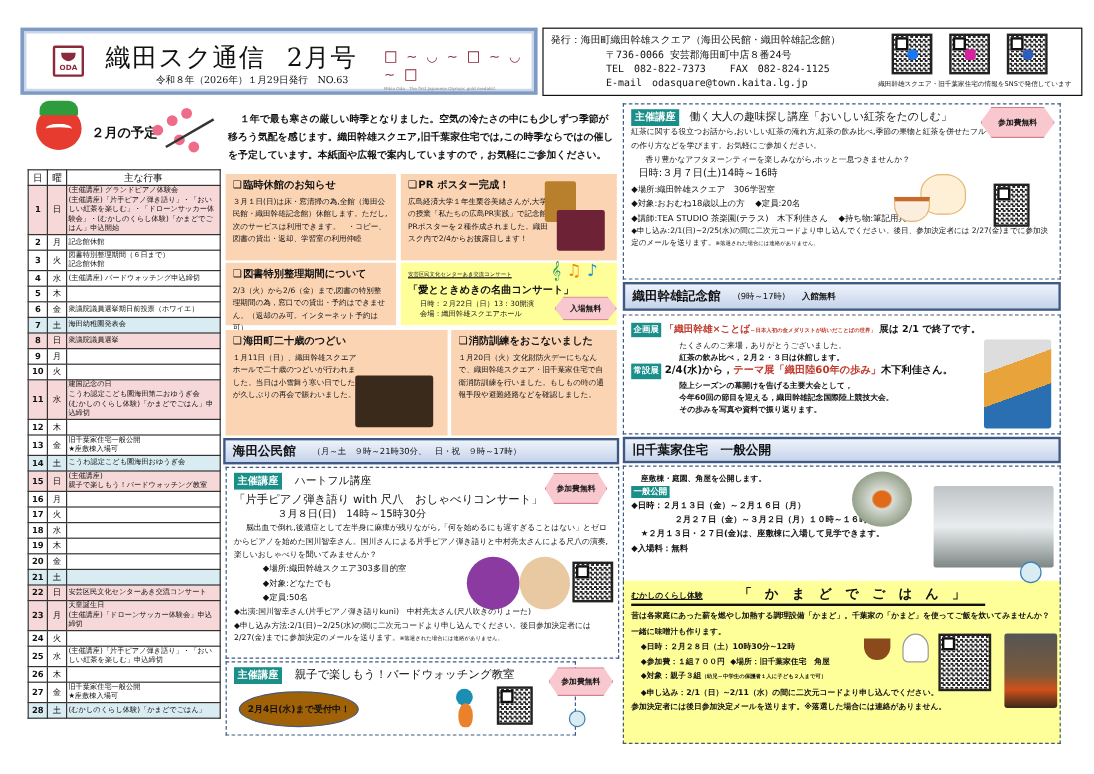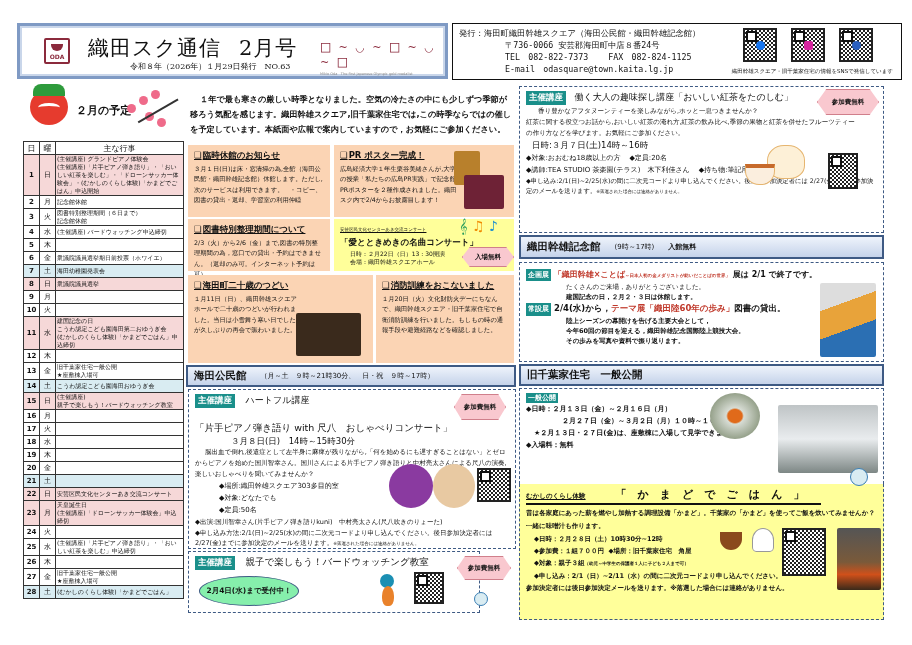--- a/index.html
+++ b/index.html
@@ -33,38 +33,38 @@
 table.sched{position:absolute;left:23px;top:141px;width:161px;border-collapse:collapse;font-size:6px}
 .sched td,.sched th{border:1px solid #333;padding:0 1px;vertical-align:middle}
 .sched th{height:13px;font-size:8px;font-weight:normal}
 .sched td.d{width:16px;text-align:center;font-weight:bold;font-size:7px}
 .sched td.w{width:16px;text-align:center;font-size:7px}
 .sched tr{height:13px}
 .sched .hol td{background:#f6d8d8}
 .sched .sat td{background:#d9ecf2}
 
 .note{background:#fbd4b4;padding:5px 6px;font-size:6.3px;line-height:10.5px;position:absolute}
-.note h3{font-size:8.5px;text-decoration:underline;margin-bottom:3px;font-weight:bold}
+.note h3{font-size:8.5px;margin-bottom:3px;font-weight:bold}
 .note h3:before{content:"❏";text-decoration:none;margin-right:1px}
 .concert{background:#ffff9a;position:absolute;padding:5px 6px;font-size:7px;line-height:11px}
 .concert .ct{font-size:4.5px;text-decoration:underline}
 .concert .cn{font-size:8.5px;font-weight:bold;margin:2px 0}
 .free-hex{position:absolute;background:#f9c8cf;border:1px solid #d07f8b;clip-path:polygon(15% 0,85% 0,100% 50%,85% 100%,15% 100%,0 50%);display:flex;align-items:center;justify-content:center;text-align:center;font-weight:bold;font-size:6.5px;line-height:8px}
 .section-bar{position:absolute;background:linear-gradient(#eef3fb,#c5d3ea);border:2px solid #3e5a84;font-weight:bold;font-size:10.5px;padding:3px 6px;display:flex;align-items:center;gap:14px}
 .section-bar span.sub{font-size:7px;font-weight:normal}
 .dashbox{position:absolute;border:1.5px dashed #3e5a84;background:#fff;padding:4px 6px}
 .hostlbl{display:inline-block;background:#1a8f8a;color:#fff;font-weight:bold;font-size:8.5px;padding:1px 3px}
 .greenlbl{display:inline-block;background:#1a8f8a;color:#fff;font-weight:bold;font-size:7px;padding:0 2px}
 .pline{font-size:7px;line-height:12px}
 .teapot{position:absolute;width:60px;height:40px}
 .teapot:before{content:"";position:absolute;right:0;top:0;width:36px;height:32px;border-radius:45% 45% 40% 40%;background:#fdf0d7;border:1.5px solid #e6b56f}
 .teapot:after{content:"";position:absolute;left:0;bottom:0;width:28px;height:16px;border-radius:0 0 14px 14px;background:#fbeede;border:1.5px solid #e6b56f;border-top:4px solid #c76a2b}
 .photo{position:absolute;border-radius:2px}
 .circ{border-radius:50%}
-.cloud{position:absolute;border:1.5px solid #3e5a84;border-radius:50%;background:#86efac;display:flex;align-items:center;justify-content:center;font-size:7.5px;font-weight:bold}
+.cloud{position:absolute;border:1.5px solid #3e5a84;border-radius:50%;background:#a16207;display:flex;align-items:center;justify-content:center;font-size:7.5px;font-weight:bold}
 .bird{position:absolute;width:26px;height:34px}
 .bird:before{content:"";position:absolute;left:6px;top:0;width:14px;height:14px;border-radius:50%;background:#1b8fb3}
 .bird:after{content:"";position:absolute;left:8px;top:12px;width:12px;height:20px;border-radius:50% 50% 40% 40%;background:#e9822b}
 .kamado{position:absolute;background:#ffff9a;padding:3px 6px;border:1.5px dashed #3e5a84;border-top:none}
 </style>
 </head>
 <body>
 
 <div class="abs masthead">
   <div class="abs logo">
@@ -322,21 +322,21 @@
   <div>１月20日（火）文化財防火デーにちなんで、織田幹雄スクエア・旧千葉家住宅で自衛消防訓練を行いました。もしもの時の通報手段や避難経路などを確認しました。</div>
 </div>
 
 <div class="section-bar" style="left:186px;top:365px;width:330px;height:22px">
   <span>海田公民館</span>
   <span class="sub">（月～土　９時～21時30分、　日・祝　９時～17時）</span>
 </div>
 <div class="dashbox" style="left:188px;top:389px;width:328px;height:160px">
   <span class="hostlbl">主催講座</span>
   <span style="font-size:9px;margin-left:8px">ハートフル講座</span>
-  <div style="font-size:9.5px;margin-top:14px">「片手ピアノ弾き語り with 尺八　おしゃべりコンサート」</div>
+  <div style="font-size:9.5px;margin-top:2px">「片手ピアノ弾き語り with 尺八　おしゃべりコンサート」</div>
   <div style="font-size:8.5px;padding-left:36px;line-height:12px">３月８日(日)　14時～15時30分</div>
   <div class="pline" style="font-size:6.5px;line-height:11px;text-indent:10px">脳出血で倒れ,後遺症として左半身に麻痺が残りながら,「何を始めるにも遅すぎることはない」とゼロからピアノを始めた国川智幸さん。国川さんによる片手ピアノ弾き語りと中村亮太さんによる尺八の演奏,楽しいおしゃべりを聞いてみませんか？</div>
   <div class="pline" style="padding-left:24px">◆場所:織田幹雄スクエア303多目的室</div>
   <div class="pline" style="padding-left:24px">◆対象:どなたでも</div>
   <div class="pline" style="padding-left:24px">◆定員:50名</div>
   <div class="pline" style="font-size:6.5px">◆出演:国川智幸さん(片手ピアノ弾き語りkuni)　中村亮太さん(尺八吹きのりょーた)</div>
   <div class="pline" style="font-size:6.5px;line-height:10px"><span>◆申し込み方法:2/1(日)~2/25(水)の間に二次元コードより申し込んでください。後日参加決定者には 2/27(金)までに参加決定のメールを送ります。</span><span style="font-size:4.5px">※落選された場合には連絡がありません。</span></div>
   <div class="free-hex" style="left:265px;top:4px;width:52px;height:26px">参加費無料</div>
   <div class="photo circ" style="left:200px;top:74px;width:44px;height:44px;background:#8a3aa0"></div>
   <div class="photo circ" style="left:244px;top:74px;width:42px;height:44px;background:#e8c9a2"></div>
@@ -348,58 +348,60 @@
   <div class="cloud" style="left:10px;top:24px;width:100px;height:30px">2月4日(水)まで受付中！</div>
   <div class="bird" style="left:185px;top:22px"></div>
   <div class="qr" style="left:225px;top:20px;width:30px;height:32px"></div>
   <div class="free-hex" style="left:268px;top:4px;width:54px;height:24px">参加費無料</div>
   <div class="photo circ" style="left:285px;top:40px;width:14px;height:14px;background:#d9ecf2;border:1px solid #3a7fb5"></div>
 </div>
 
 <div class="dashbox" style="left:519px;top:86px;width:365px;height:147px">
   <span class="hostlbl">主催講座</span>
   <span style="font-size:9px;margin-left:6px">働く大人の趣味探し講座「おいしい紅茶をたのしむ」</span>
+  <div class="pline" style="font-size:6.5px;line-height:11px;width:330px">紅茶に関する役立つお話から,おいしい紅茶の淹れ方,紅茶の飲み比べ,季節の果物と紅茶を併せたフルーツティーの作り方などを学びます。お気軽にご参加ください。</div>
   <div class="pline" style="padding-left:12px;font-size:6.5px">香り豊かなアフタヌーンティーを楽しみながら,ホッと一息つきませんか？</div>
-  <div class="pline" style="font-size:6.5px;line-height:11px;width:330px">紅茶に関する役立つお話から,おいしい紅茶の淹れ方,紅茶の飲み比べ,季節の果物と紅茶を併せたフルーツティーの作り方などを学びます。お気軽にご参加ください。</div>
   <div style="font-size:8.5px;padding-left:6px;line-height:13px">日時:３月７日(土)14時～16時</div>
+  <div class="pline">◆場所:織田幹雄スクエア　306学習室</div>
   <div class="pline"><span>◆対象:おおむね18歳以上の方</span>&nbsp;&nbsp;&nbsp;&nbsp;<span>◆定員:20名</span></div>
   <div class="pline"><span>◆講師:TEA STUDIO 茶楽園(テラス)　木下利佳さん</span>&nbsp;&nbsp;&nbsp;&nbsp;<span>◆持ち物:筆記用具</span></div>
   <div class="pline" style="font-size:6.3px;line-height:10px"><span>◆申し込み:2/1(日)~2/25(水)の間に二次元コードより申し込んでください。後日、参加決定者には 2/27(金)までに参加決定のメールを送ります。</span><span style="font-size:4.5px">※落選された場合には連絡がありません。</span></div>
   <div class="free-hex" style="left:297px;top:2px;width:62px;height:26px">参加費無料</div>
   <div class="teapot" style="left:225px;top:58px"></div>
   <div class="qr" style="left:308px;top:66px;width:30px;height:36px"></div>
 </div>
 
 <div class="section-bar" style="left:519px;top:235px;width:365px;height:24px">
   <span>織田幹雄記念館</span>
   <span class="sub">(9時～17時)</span>
   <span class="sub" style="font-weight:bold">入館無料</span>
 </div>
 <div class="dashbox" style="left:519px;top:262px;width:365px;height:100px;padding-top:6px">
   <div style="font-size:8px;font-weight:bold;line-height:12px">
     <span class="greenlbl">企画展</span>
     <span style="color:#c0392b">「織田幹雄×ことば</span><span style="color:#c0392b;font-size:4.5px">～日本人初の金メダリストが紡いだことばの世界」</span>
     <span>展は 2/1 で終了です。</span>
   </div>
   <div class="pline" style="padding-left:40px;font-weight:normal;font-size:6.5px;line-height:10px">たくさんのご来場，ありがとうございました。</div>
-  <div class="pline" style="padding-left:40px;font-weight:bold;font-size:6.5px;line-height:10px">建国記念の日，２月２・３日は休館します。</div>
+  <div class="pline" style="padding-left:40px;font-weight:bold;font-size:6.5px;line-height:10px">紅茶の飲み比べ，２月２・３日は休館します。</div>
   <div style="font-size:8.5px;font-weight:bold;line-height:13px">
     <span class="greenlbl">常設展</span>
-    <span>2/4(水)から，</span><span style="color:#c0392b">テーマ展「織田陸60年の歩み」</span><span>図書の貸出。</span>
+    <span>2/4(水)から，</span><span style="color:#c0392b">テーマ展「織田陸60年の歩み」</span><span>木下利佳さん。</span>
   </div>
   <div class="pline" style="padding-left:40px;font-weight:bold;font-size:6.5px;line-height:10px">陸上シーズンの幕開けを告げる主要大会として，</div>
   <div class="pline" style="padding-left:40px;font-weight:bold;font-size:6.5px;line-height:10px">今年60回の節目を迎える，織田幹雄記念国際陸上競技大会。</div>
   <div class="pline" style="padding-left:40px;font-weight:bold;font-size:6.5px;line-height:10px">その歩みを写真や資料で振り返ります。</div>
   <div class="photo" style="left:300px;top:20px;width:56px;height:74px;background:linear-gradient(160deg,#ddd 0 30%,#e8a33a 30% 60%,#2b6fb3 60%)"></div>
 </div>
 
 <div class="section-bar" style="left:519px;top:364px;width:365px;height:22px">
   <span>旧千葉家住宅　一般公開</span>
 </div>
 <div class="dashbox" style="left:519px;top:388px;width:365px;height:96px;border-bottom:none">
+  <div class="pline" style="padding-left:8px;font-weight:bold;font-size:6.5px">座敷棟・庭園、角屋を公開します。</div>
   <span class="greenlbl">一般公開</span>
   <div class="pline" style="font-weight:bold">◆日時：２月１３日（金）～２月１６日（月）</div>
   <div class="pline" style="font-weight:bold;padding-left:36px">２月２７日（金）～３月２日（月）１０時～１６時</div>
   <div class="pline" style="font-weight:bold;padding-left:8px">★２月１３日・２７日(金)は、座敷棟に入場して見学できます。</div>
   <div class="pline" style="font-weight:bold">◆入場料：無料</div>
   <div class="photo circ" style="left:190px;top:4px;width:50px;height:46px;background:radial-gradient(#e06a1a 0 20%,#d7dcd4 25%,#6a7a5a)"></div>
   <div class="photo" style="left:258px;top:16px;width:100px;height:68px;background:linear-gradient(#bfc4c6,#e9ecee 50%,#7d8785)"></div>
 </div>
 <div class="kamado" style="left:519px;top:484px;width:365px;height:136px">
   <div style="display:flex;align-items:baseline;border-bottom:2px solid #111;width:295px;padding-bottom:1px">

